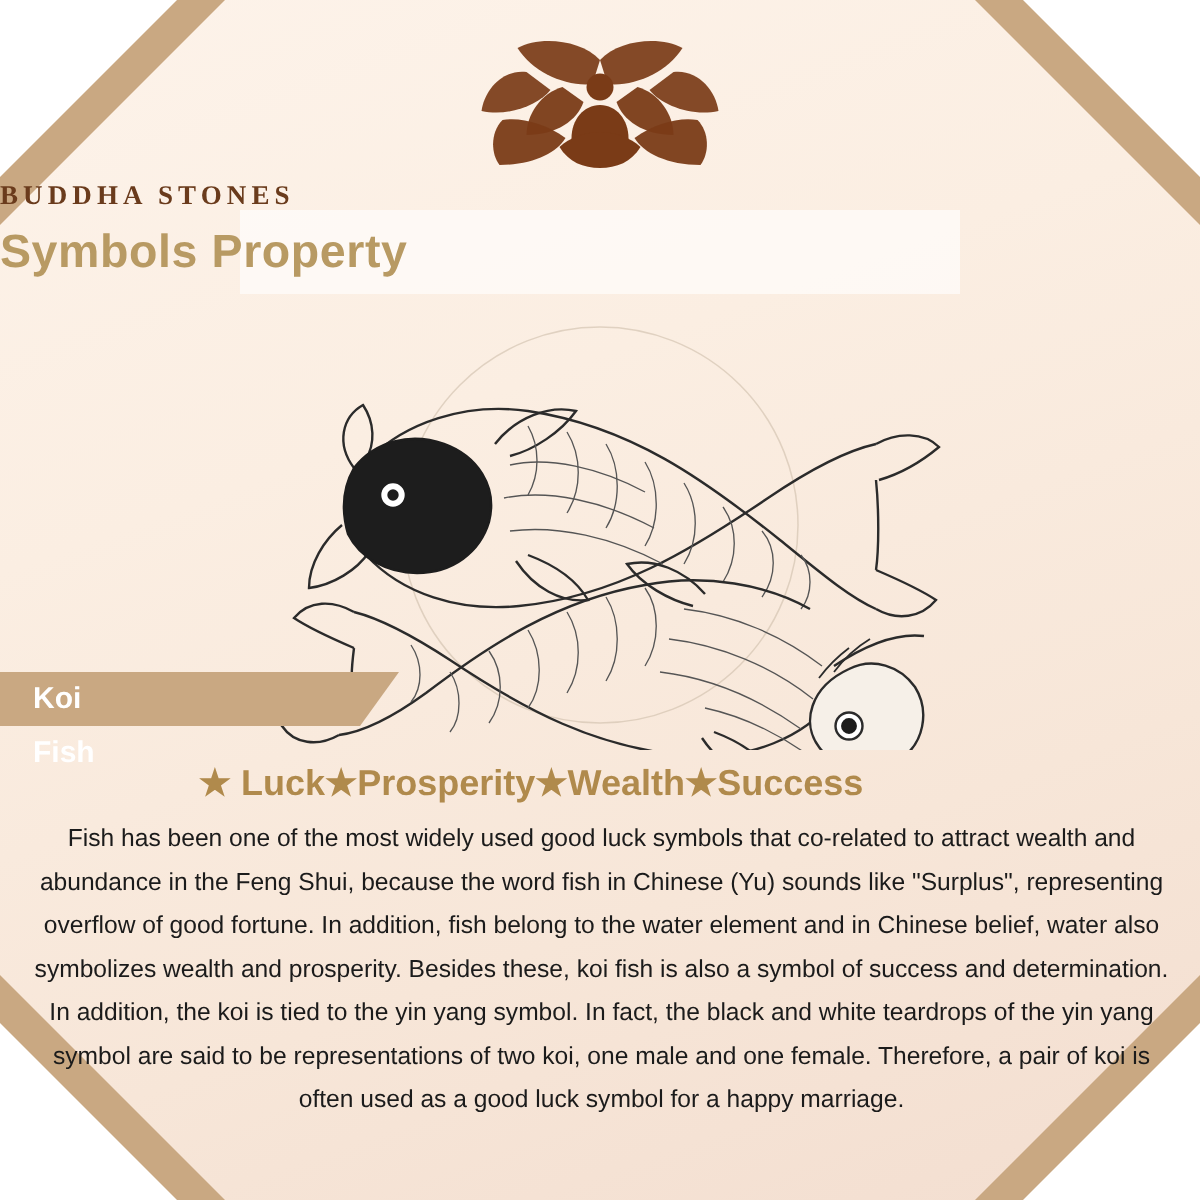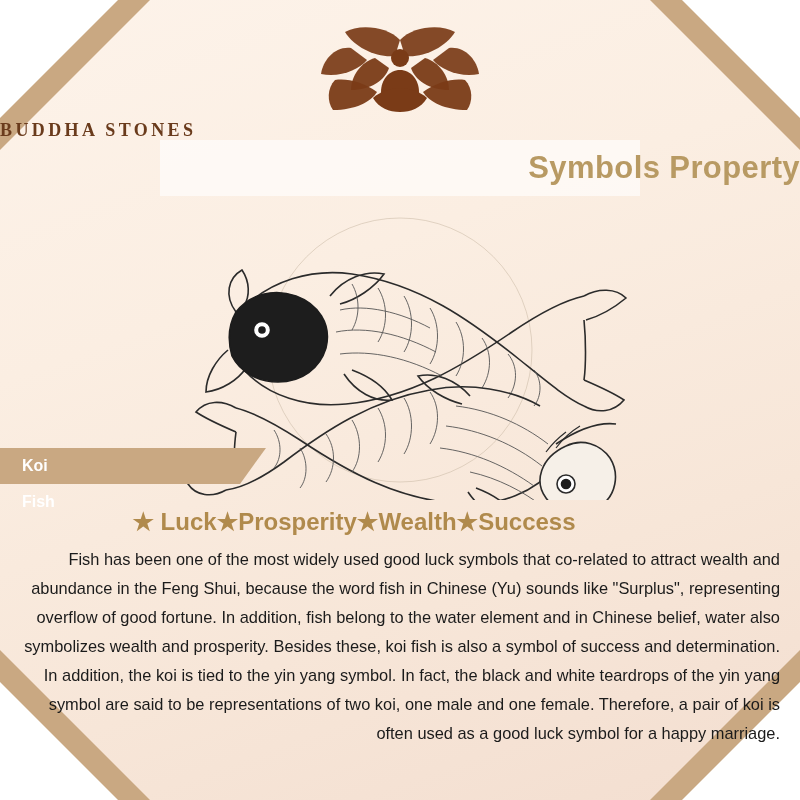--- a/index.html
+++ b/index.html
@@ -112,21 +112,21 @@
     background: rgba(255,255,255,0.62);
     z-index: 6;
   }
   .title-text {
     position: absolute;
     top: 140px;
     left: 0;
     width: 800px;
     height: 56px;
     line-height: 56px;
-    text-align: right;
+    text-align: left;
     font-size: 31px;
     font-weight: bold;
     color: #b89a63;
     letter-spacing: 0.4px;
     z-index: 7;
   }
 
   
   .illustration {
     position: absolute;
@@ -157,21 +157,21 @@
     top: 0; left: 240px;
     width: 0; height: 0;
     border-top: 36px solid #c9a882;
     border-right: 26px solid transparent;
   }
   .ribbon-label {
     position: absolute;
     top: 0; left: 22px;
     height: 40px;
     line-height: 36px;
-    font-size: 16px;
+    font-size: 20px;
     font-weight: bold;
     color: #ffffff;
     z-index: 9;
   }
 
   
   .keywords {
     position: absolute;
     top: 508px;
     left: 0;
@@ -187,21 +187,21 @@
   
   .body-copy {
     position: absolute;
     top: 545px;
     left: 22px;
     width: 758px;
     font-size: 16.4px;
     line-height: 29px;
     color: #1b1b1b;
     z-index: 6;
-    text-align: right;
+    text-align: center;
   }
 </style>
 </head>
 <body>
 
 <div class="page">
 
   <div class="corner corner-tl"></div>
   <div class="corner-tl-inner"></div>
   <div class="corner corner-tr"></div>

